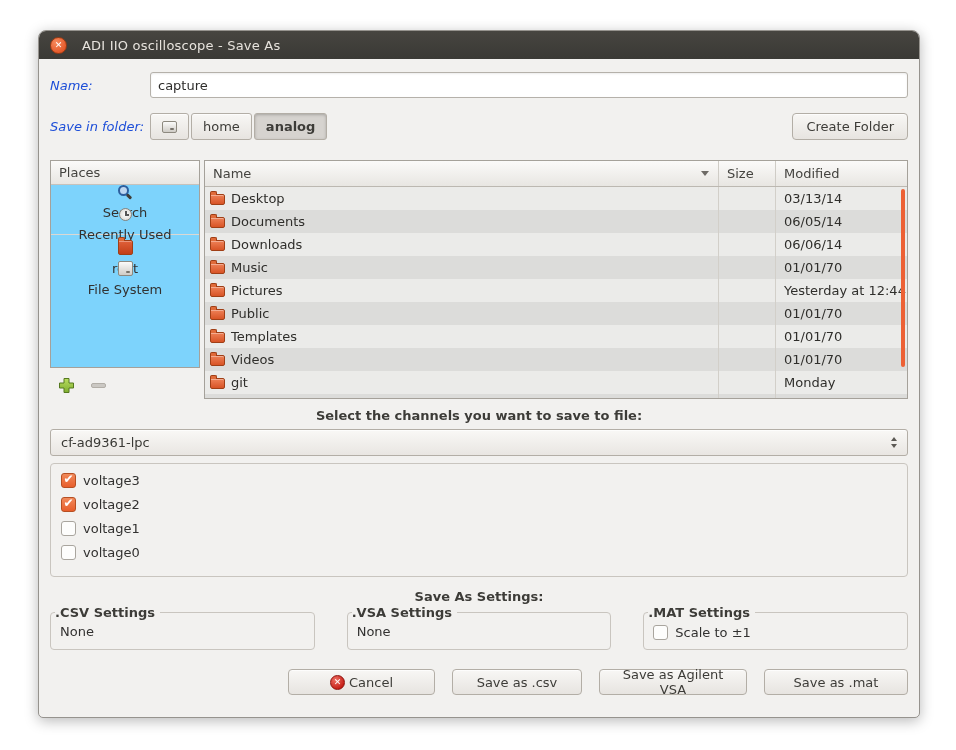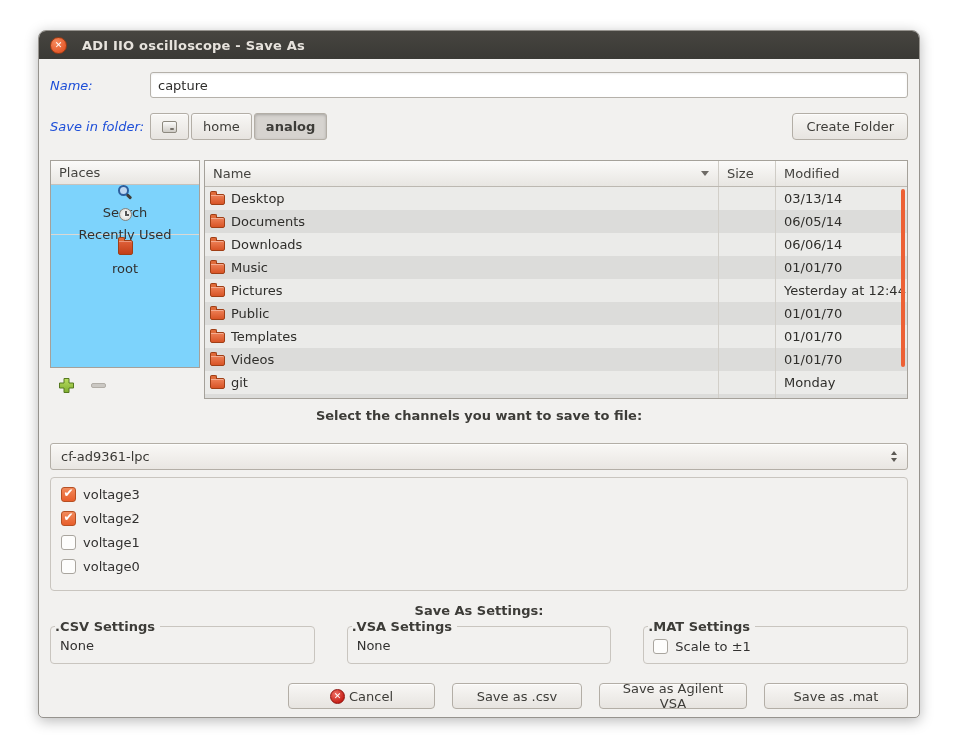--- a/index.html
+++ b/index.html
@@ -17,21 +17,21 @@
     border-radius:7px 7px 0 0; display:flex; align-items:center;
     padding:0 11px; gap:15px;
   }
   .close-btn {
     width:17px; height:17px; border-radius:50%; box-sizing:border-box;
     background:radial-gradient(circle at 35% 30%, #f78b5e, #e4592a 72%);
     border:1px solid #9c3a12; display:flex; align-items:center; justify-content:center;
     flex:0 0 17px;
   }
   .close-x { color:#fff; font-size:9px; font-weight:bold; line-height:1; }
-  .title { color:#e7e3dd; font-weight:bold; font-size:13px; letter-spacing:.2px; }
+  .title { color:#e7e3dd; font-weight:normal; font-size:13px; letter-spacing:.2px; }
 
   .bodyarea { padding:13px 11px 0; }
   .row { display:flex; align-items:center; }
   .flabel { flex:0 0 100px; font-size:13px; color:#1d4ed8;font-style:italic; }
   .entry {
     flex:1; height:26px; border:1px solid #b5b1aa; border-radius:3px; background:#fff;
     font:13px "DejaVu Sans",sans-serif; padding:0 7px; color:#2e2d2b;
     box-shadow:inset 0 1px 2px rgba(0,0,0,.08); box-sizing:border-box; outline:none;
   }
   .btn {
@@ -98,21 +98,21 @@
   .drive-icon::after { content:""; position:absolute; right:2px; bottom:2px; width:4px; height:2px; background:#76726a; border-radius:1px; }
   .search-icon { position:relative; width:14px; height:14px; display:inline-block; flex:0 0 14px; }
   .search-icon::before { content:""; position:absolute; left:0; top:0; width:7px; height:7px; border:2px solid #2d5f9e; border-radius:50%; background:#bcd6f0; }
   .search-icon::after { content:""; position:absolute; width:6px; height:3px; background:#3f3d39; border-radius:1px; transform:rotate(45deg); right:0; bottom:1px; }
   .clock-icon { width:13px; height:13px; border-radius:50%; border:1px solid #87837c; background:radial-gradient(#fefefe,#d6d3cd); position:relative; display:inline-block; box-sizing:border-box; flex:0 0 13px; }
   .clock-icon::before { content:""; position:absolute; left:5px; top:2px; width:2px; height:4px; background:#555; }
   .clock-icon::after { content:""; position:absolute; left:5px; top:5px; width:4px; height:2px; background:#555; }
 
   .prompt { margin-top:9px; text-align:center; font-weight:bold; font-size:13px; color:#3d3c38; }
   .combo {
-    margin-top:20px; height:27px; border:1px solid #b3aea6; border-radius:3px;
+    margin-top:6px; height:27px; border:1px solid #b3aea6; border-radius:3px;
     background:linear-gradient(#f9f8f6,#e9e6e2); display:flex; align-items:center;
     padding:0 10px; font-size:13px; color:#3a3935;
     box-shadow:inset 0 1px 0 rgba(255,255,255,.7); box-sizing:border-box;
   }
   .spin { display:flex; flex-direction:column; gap:3px; align-items:center; }
   .spin .up { width:0; height:0; border-left:3px solid transparent; border-right:3px solid transparent; border-bottom:4px solid #5c5954; }
   .spin .down { width:0; height:0; border-left:3px solid transparent; border-right:3px solid transparent; border-top:4px solid #5c5954; }
 
   .channels-frame { margin-top:7px; height:114px; border:1px solid #c9c5bf; border-radius:4px; box-sizing:border-box; padding:4px 10px; }
   .chk-row { display:flex; align-items:center; gap:7px; height:24px; font-size:13px; color:#323130; }
@@ -183,20 +183,24 @@
             <span>Search</span>
           </div>
           <div class="place-item">
             <span class="clock-icon"></span>
             <span>Recently Used</span>
           </div>
           <div class="place-sep"></div>
           <div class="place-item">
             <span class="folder-icon red"></span>
             <span>root</span>
+          </div>
+          <div class="place-item">
+            <span class="drive-icon"></span>
+            <span>File System</span>
           </div>
         </div>
         <div class="places-actions">
           <button class="tool-btn">
             <svg width="17" height="17">
               <defs>
                 <linearGradient id="plusg" x1="0" y1="0" x2="0" y2="1">
                   <stop offset="0" stop-color="#b9dd60"></stop>
                     <stop offset="1" stop-color="#7fae2f"></stop>
                 </linearGradient>

